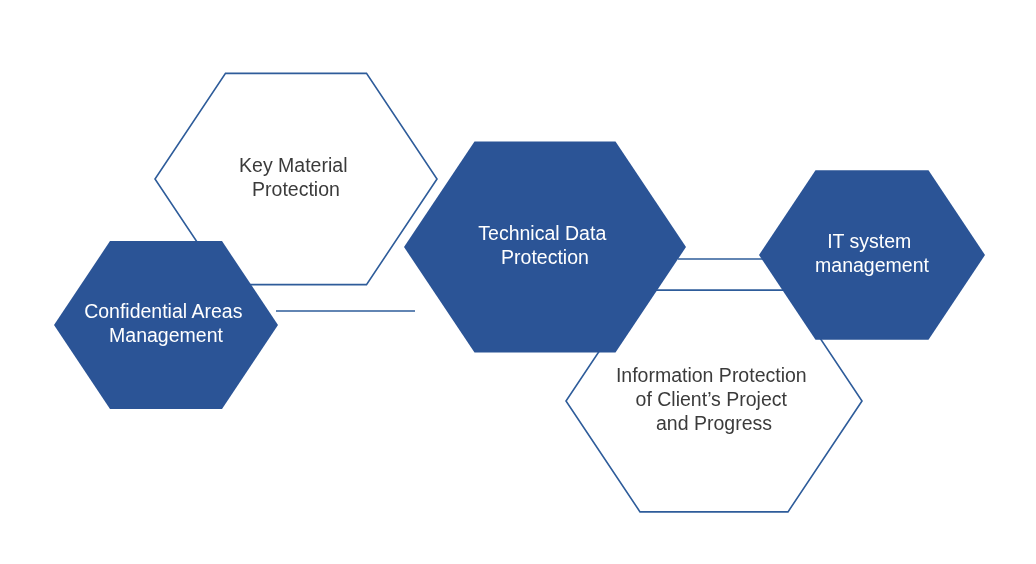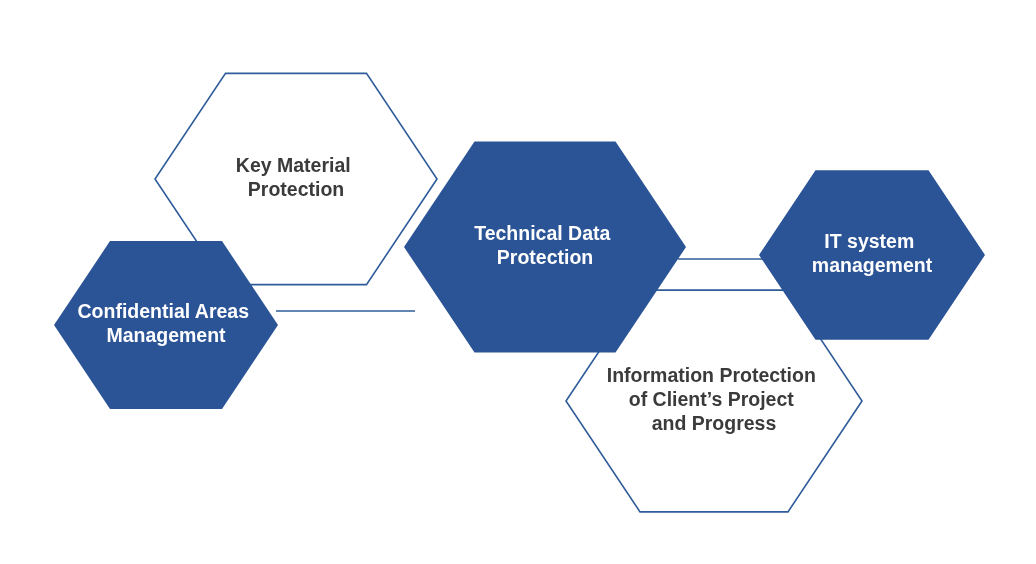--- a/index.html
+++ b/index.html
@@ -46,21 +46,21 @@
     stroke-width: 1.6;
   }
   .connector-line {
     stroke-width: 1.6;
     fill: none;
   }
 </style>
 </head>
 <body>
 
-<div id="canvas" style="width: 1036px; height: 515px; background: rgb(255, 255, 255); font-weight: bold;">
+<div id="canvas" style="width: 1036px; height: 515px; background: rgb(255, 255, 255);">
   <svg id="diagram-svg" viewBox="0 0 1036 564" xmlns="http://www.w3.org/2000/svg">
 
     <g>
       <line class="connector-line" x1="276" y1="311" x2="415" y2="311" stroke="#2E5C9A"></line>
       <line class="connector-line" x1="678" y1="259" x2="800" y2="259" stroke="#2E5C9A"></line>
     </g>
 
     <g>
       <polygon class="hex-shape-outline" points="437.00,179.00 366.50,284.62 225.50,284.62 155.00,179.00 225.50,73.38 366.50,73.38" fill="#FFFFFF" stroke="#2E5C9A"></polygon>
       <text class="hex-label outline" x="296" y="167">

